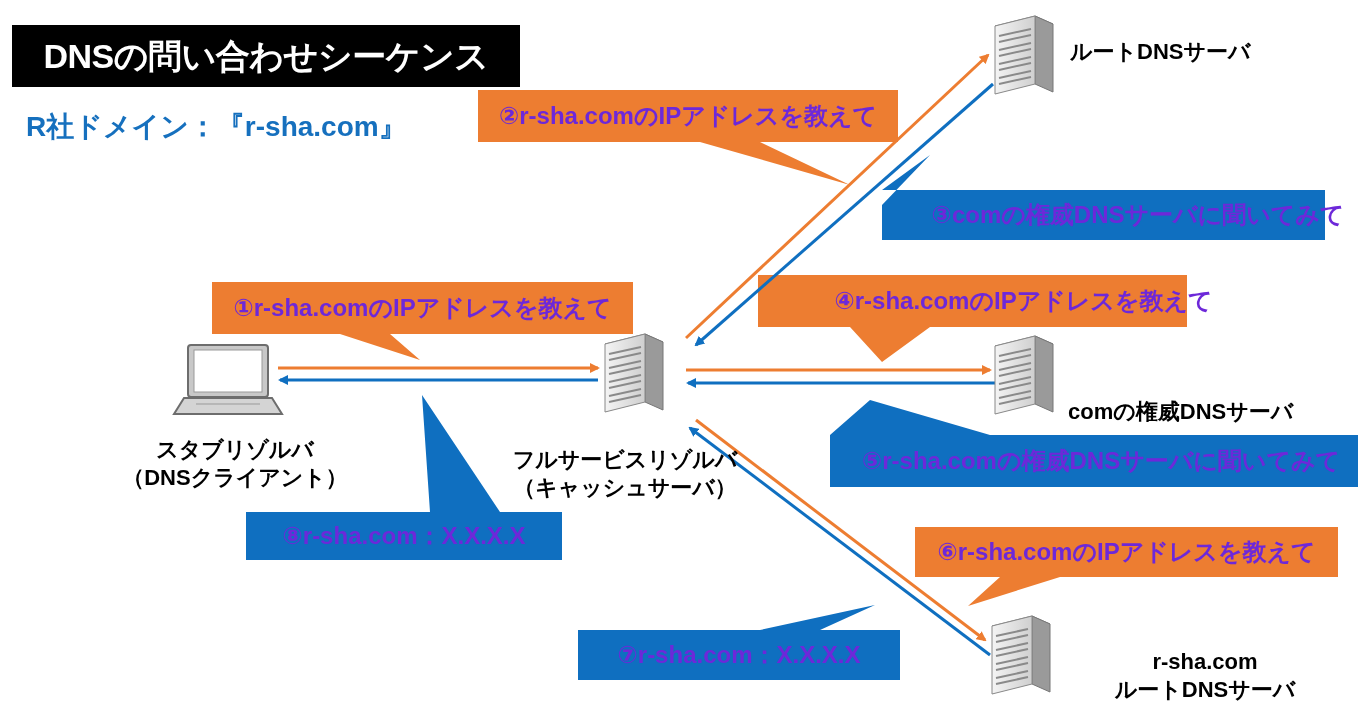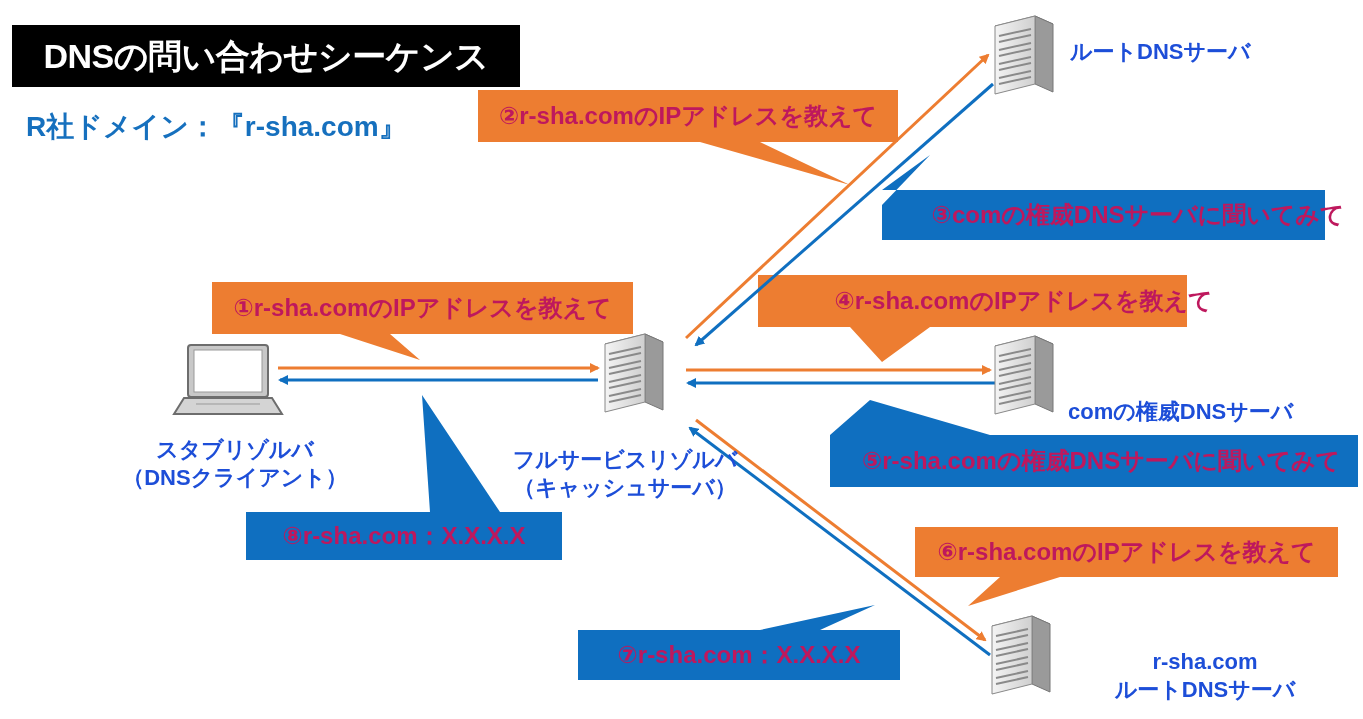--- a/index.html
+++ b/index.html
@@ -3,22 +3,22 @@
   <meta charset="utf-8">
   <style>
     html, body { margin: 0; padding: 0; background: #ffffff; }
     body { width: 1363px; height: 719px; position: relative; overflow: hidden;
            font-family: "Liberation Sans", "DejaVu Sans", sans-serif; }
     #diagram { position: absolute; left: 0; top: 0; }
     .title-box { position: absolute; left: 12px; top: 25px; width: 508px; height: 62px; background: #000; }
     .title-text { position: absolute; left: 12px; top: 25px; width: 508px; height: 62px; line-height: 62px;
                   text-align: center; color: #fff; font-weight: bold; font-size: 34px; letter-spacing: -0.5px; }
     .subtitle { position: absolute; left: 26px; top: 108px; color: #1670be; font-weight: bold; font-size: 28px; }
-    .lbl { position: absolute; color: #1d4ed8; font-weight: bold; font-size: 22px; text-align: center; line-height: 28px; white-space: nowrap; }
-    .bubble-text { position: absolute; color: #be185d; font-weight: bold; font-size: 24px; white-space: nowrap;
+    .lbl { position: absolute; color: #000000; font-weight: bold; font-size: 22px; text-align: center; line-height: 28px; white-space: nowrap; }
+    .bubble-text { position: absolute; color: #6d28d9; font-weight: bold; font-size: 24px; white-space: nowrap;
                    display: flex; align-items: center; justify-content: center; }
   </style>
 </head>
 <body>
 
 <svg id="diagram" width="1363" height="719" viewBox="0 0 1363 719">
   <defs>
     <marker id="arrow-orange" markerWidth="10" markerHeight="10" refX="8" refY="5" orient="auto" markerUnits="userSpaceOnUse">
       <path d="M0,0 L10,5 L0,10 z" fill="#ed7d31"></path>
     </marker>

